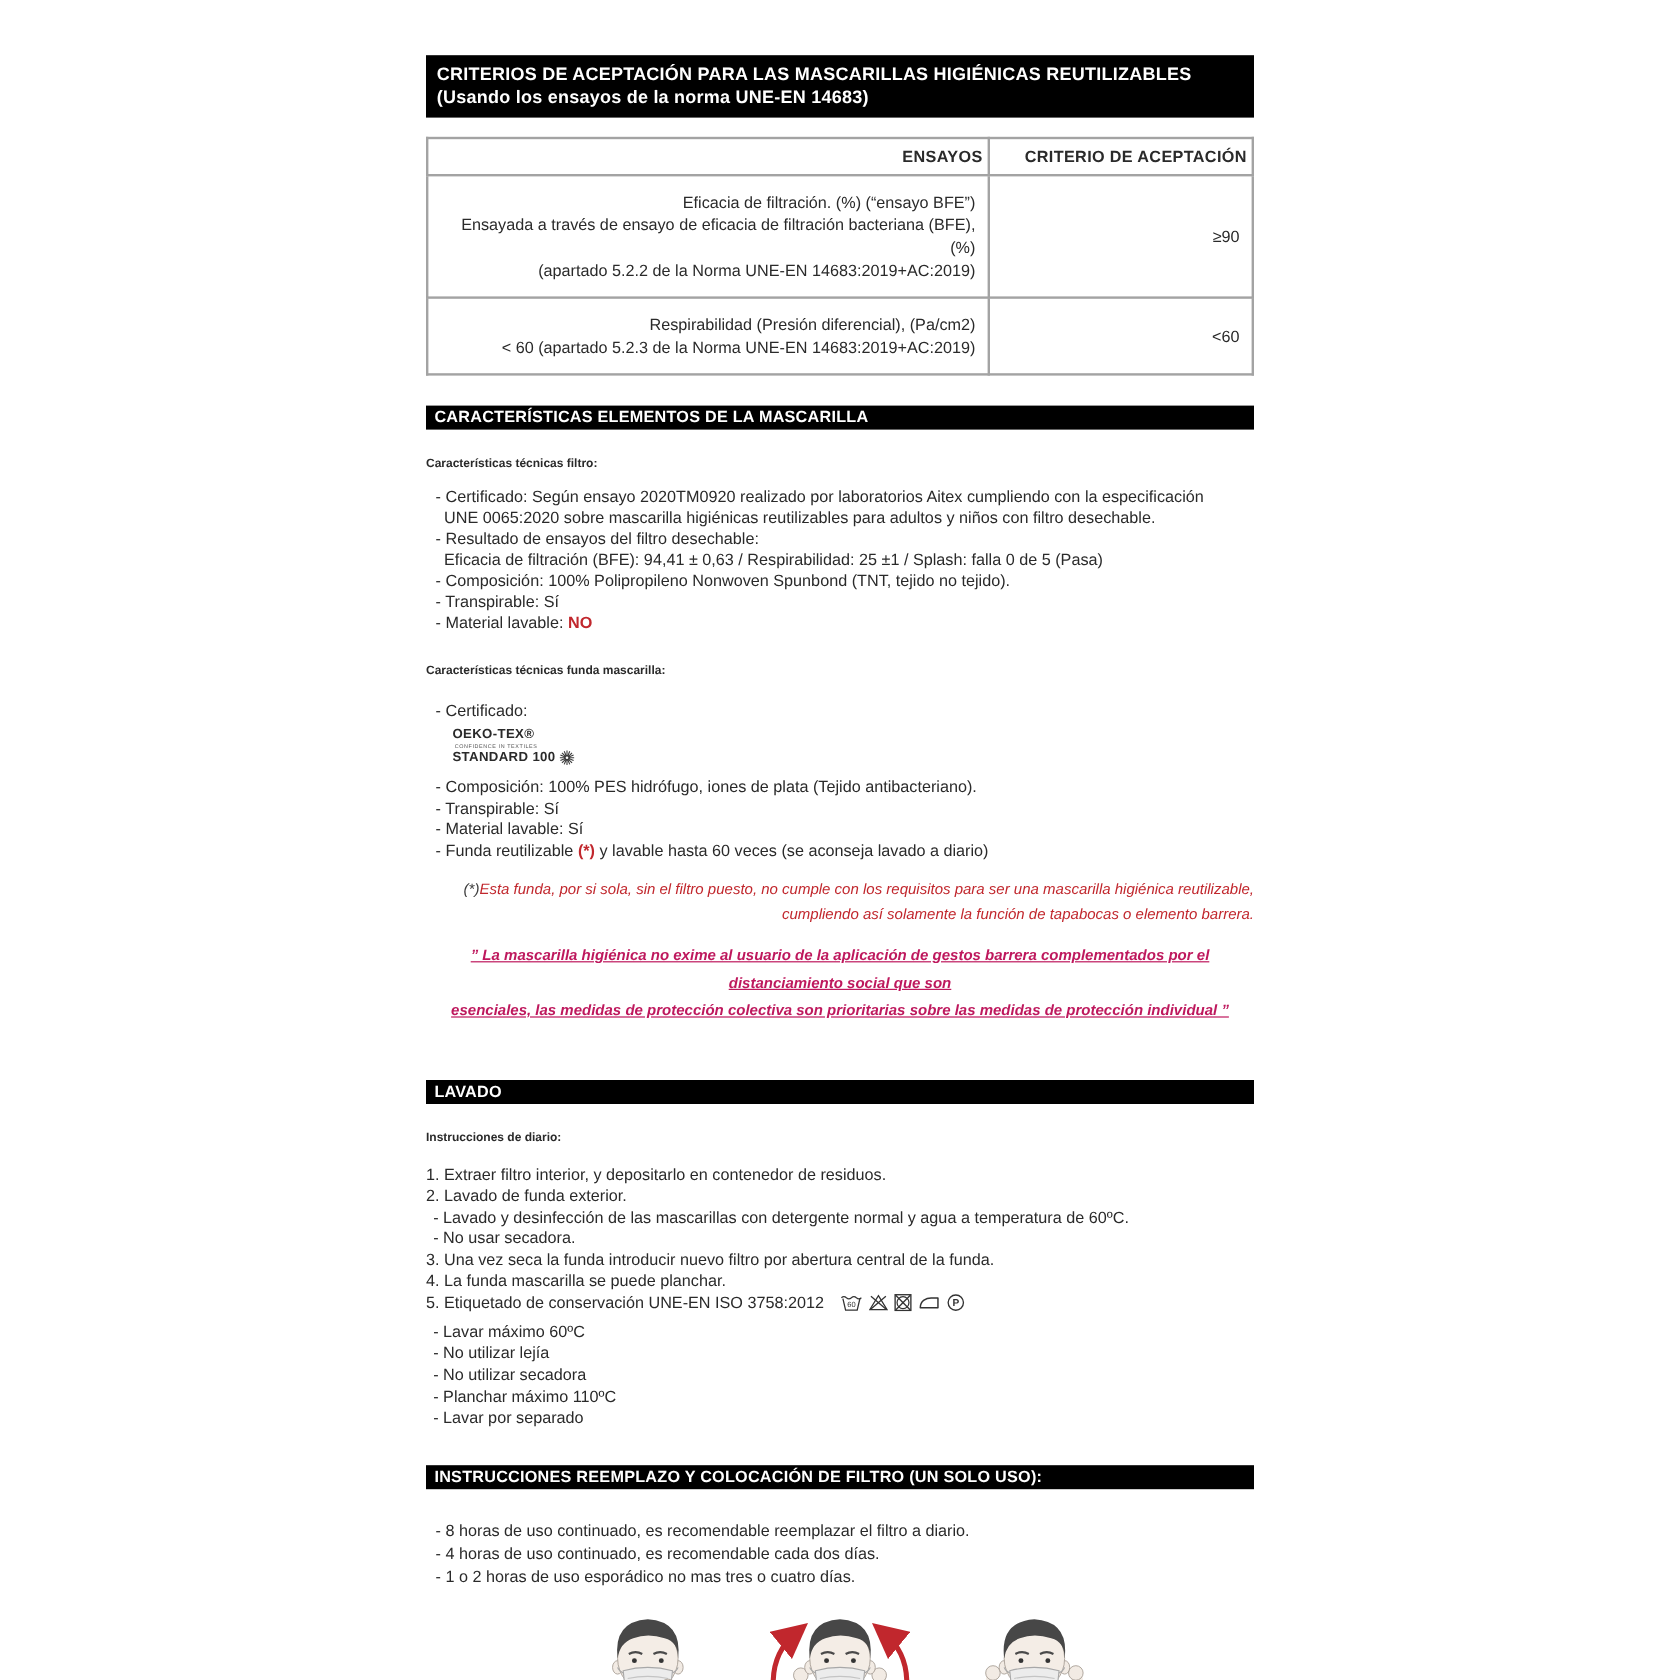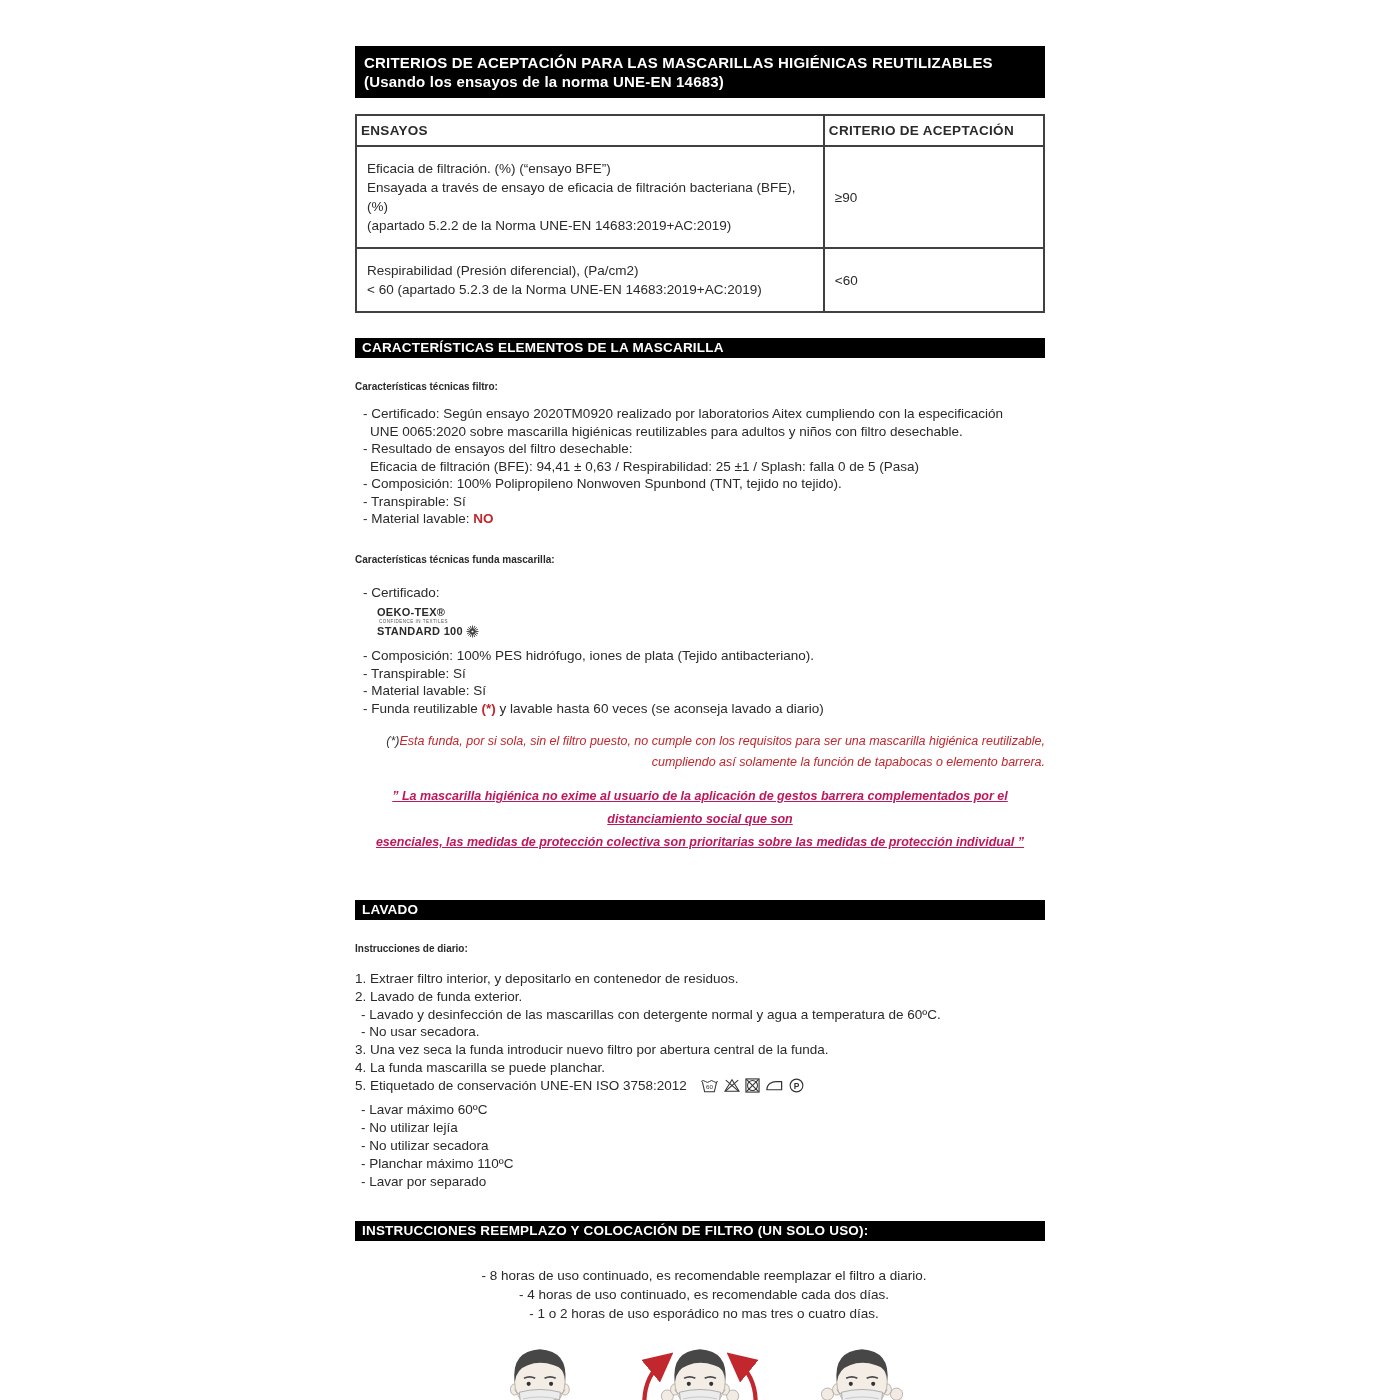--- a/index.html
+++ b/index.html
@@ -10,21 +10,21 @@
   }
   .content{position:absolute;left:355px;top:46px;width:690px;}
 
   
   .bar{background:#000000;color:#fff;font-weight:bold;letter-spacing:.2px;}
   .bar-main{font-size:15px;line-height:19px;padding:7px 9px;}
   .bar-sub{font-size:13.5px;line-height:14px;padding:3px 7px;}
 
   
   table.acc{border-collapse:collapse;width:100%;margin-top:16px;}
-  table.acc th, table.acc td{border:2px solid #404040;text-align:left;vertical-align:middle;}
+  table.acc th, table.acc td{border:2px solid #a3a3a3;text-align:right;vertical-align:middle;}
   table.acc th{font-size:13.5px;font-weight:bold;padding:7px 4px;letter-spacing:.3px;}
   table.acc td{font-size:13.5px;line-height:19px;padding:12px 10px;}
   .col-test{width:68%;}
   .col-crit{width:32%;}
 
   .h-bold{font-size:10px;font-weight:bold;}
   .line{font-size:13.5px;line-height:17.5px;}
   .bullets{margin-top:13px;padding-left:8px;}
   .cont{padding-left:7px;}
   .red{color:#c1272d;font-weight:bold;}
@@ -42,21 +42,21 @@
 
   .steps{margin-top:16px;}
   .step{font-size:13.5px;line-height:17.8px;}
   .indent1{padding-left:6px;}
   .indent2{padding-left:13px;}
   .care-icons{display:inline-flex;align-items:center;gap:5px;margin-left:10px;vertical-align:-3px;}
   .care-icons svg{display:block;}
   .care-notes{margin-top:6px;padding-left:6px;}
   .care-notes .line{line-height:18px;}
 
-  .rep-items{margin-top:25px;padding-left:8px;text-align:center;}
+  .rep-items{margin-top:25px;padding-left:8px;}
   .rep-items .line{line-height:19px;}
 
   .figures{margin-top:16px;display:flex;justify-content:center;gap:22px;}
 
   svg text{font-family:"Liberation Sans",sans-serif;}
 </style>
 </head>
 <body>
 
 <div class="content">

